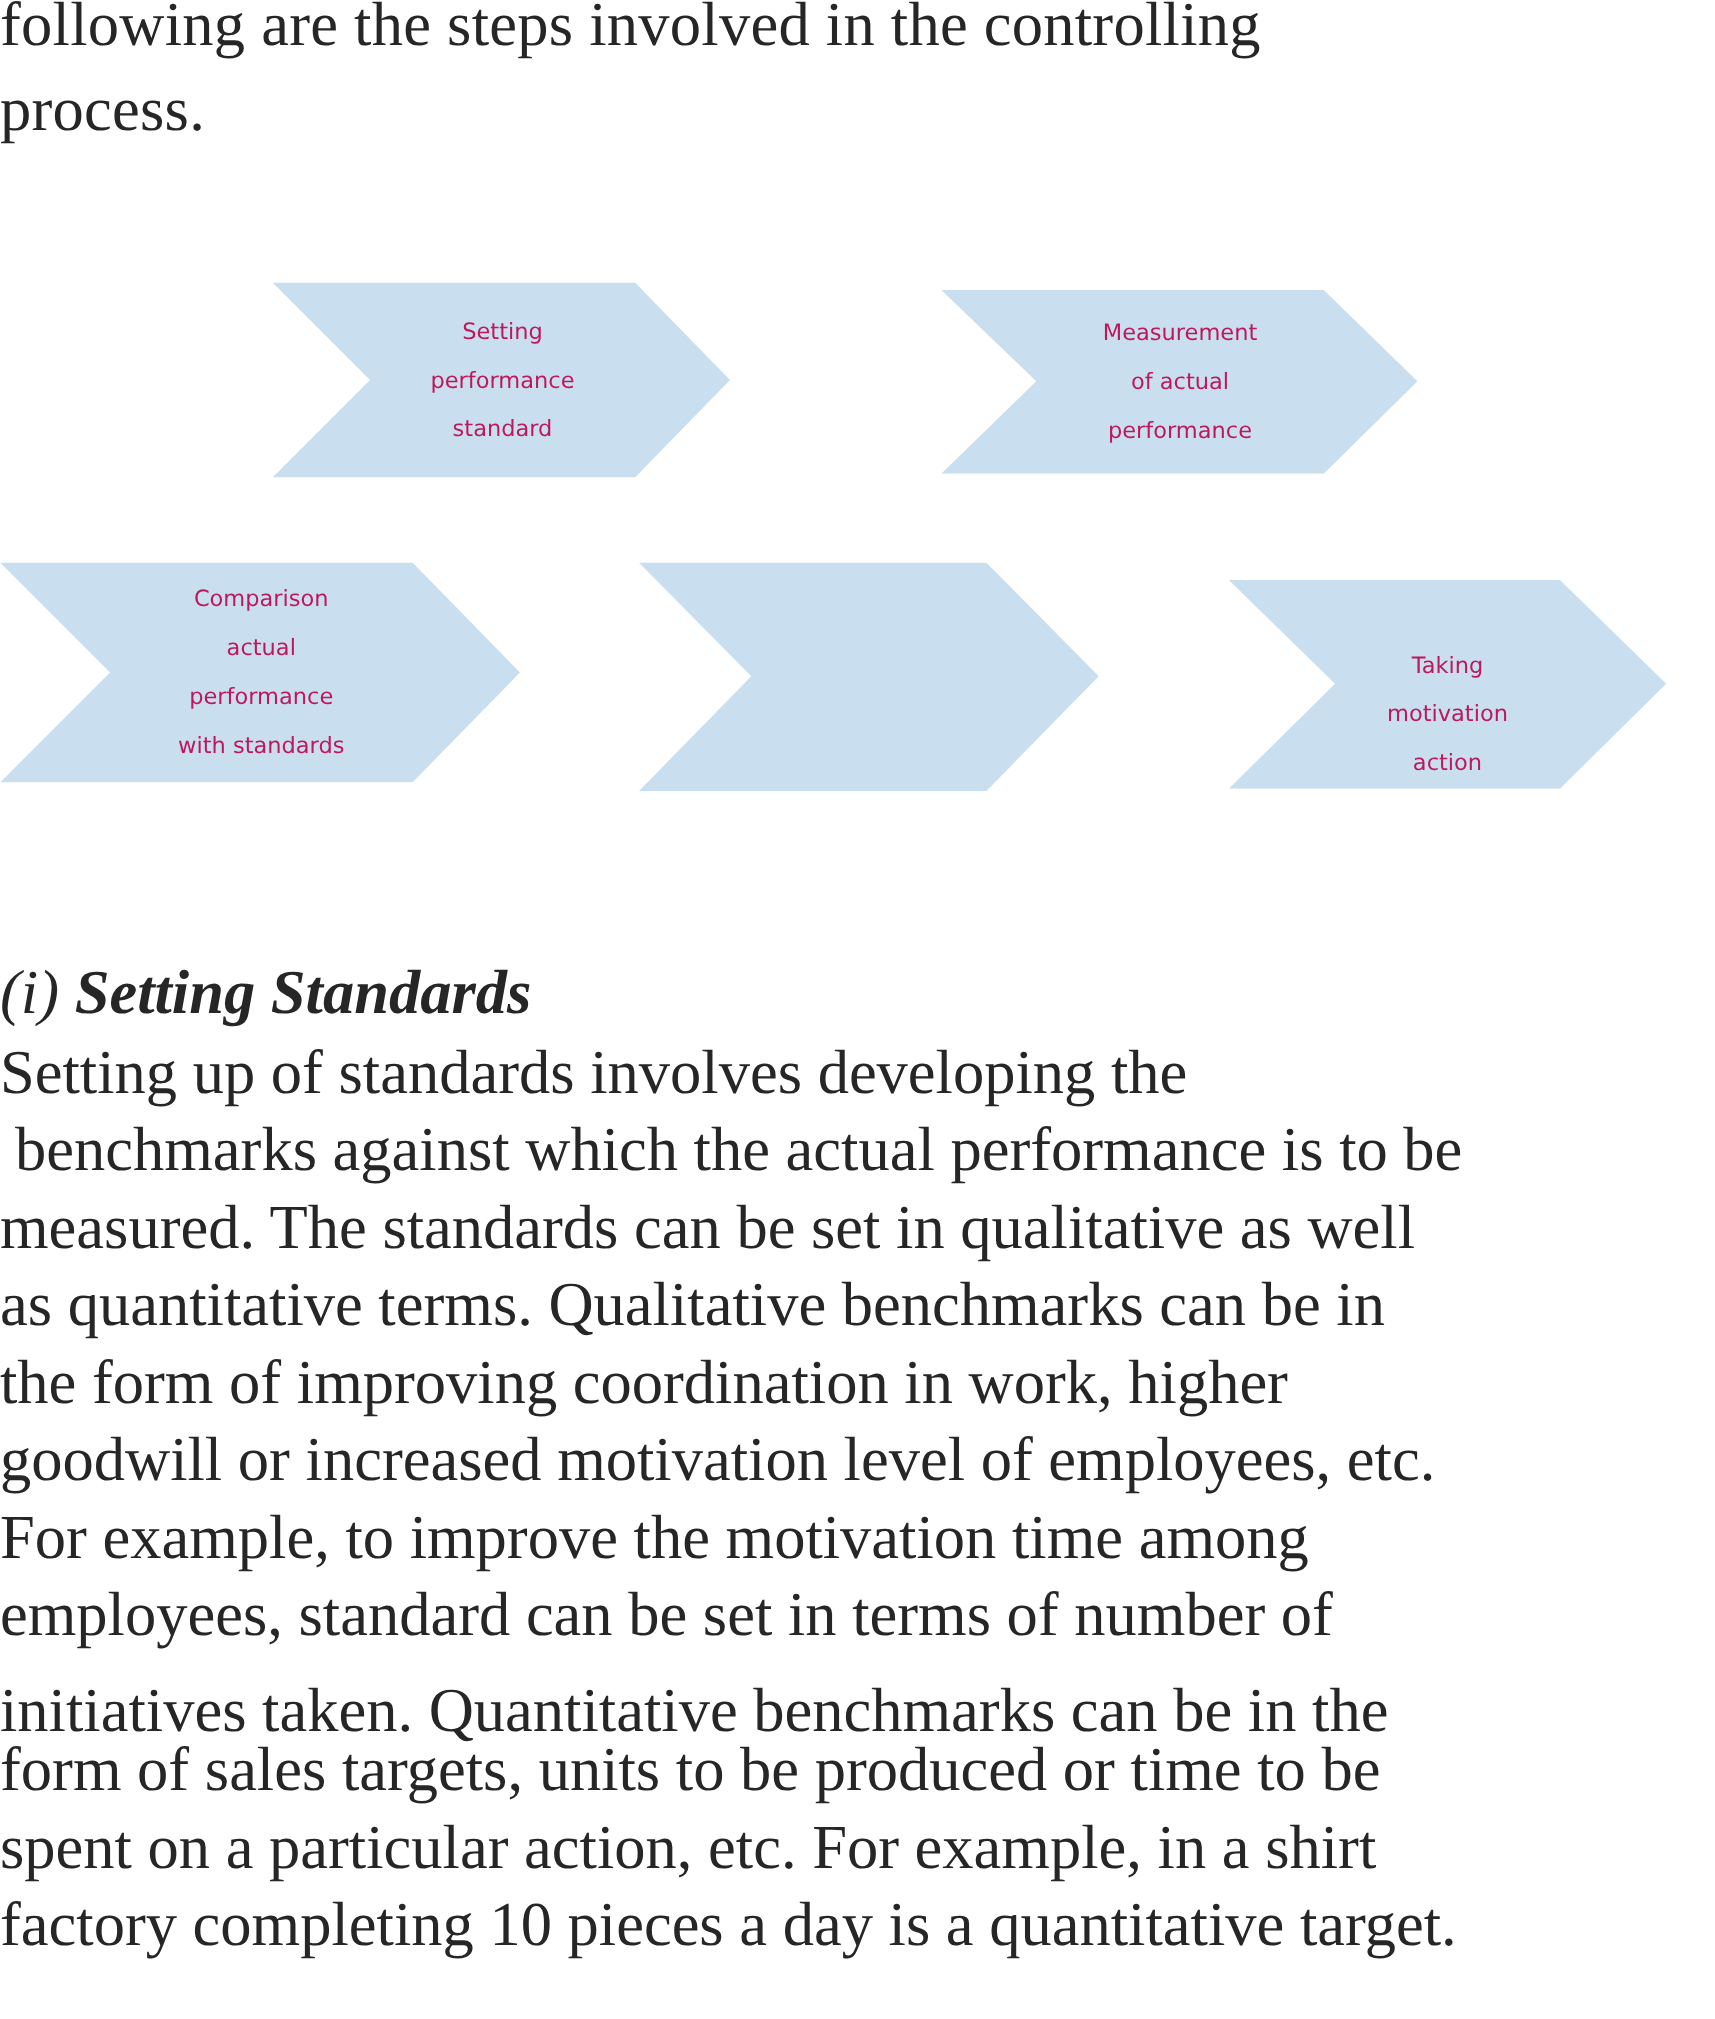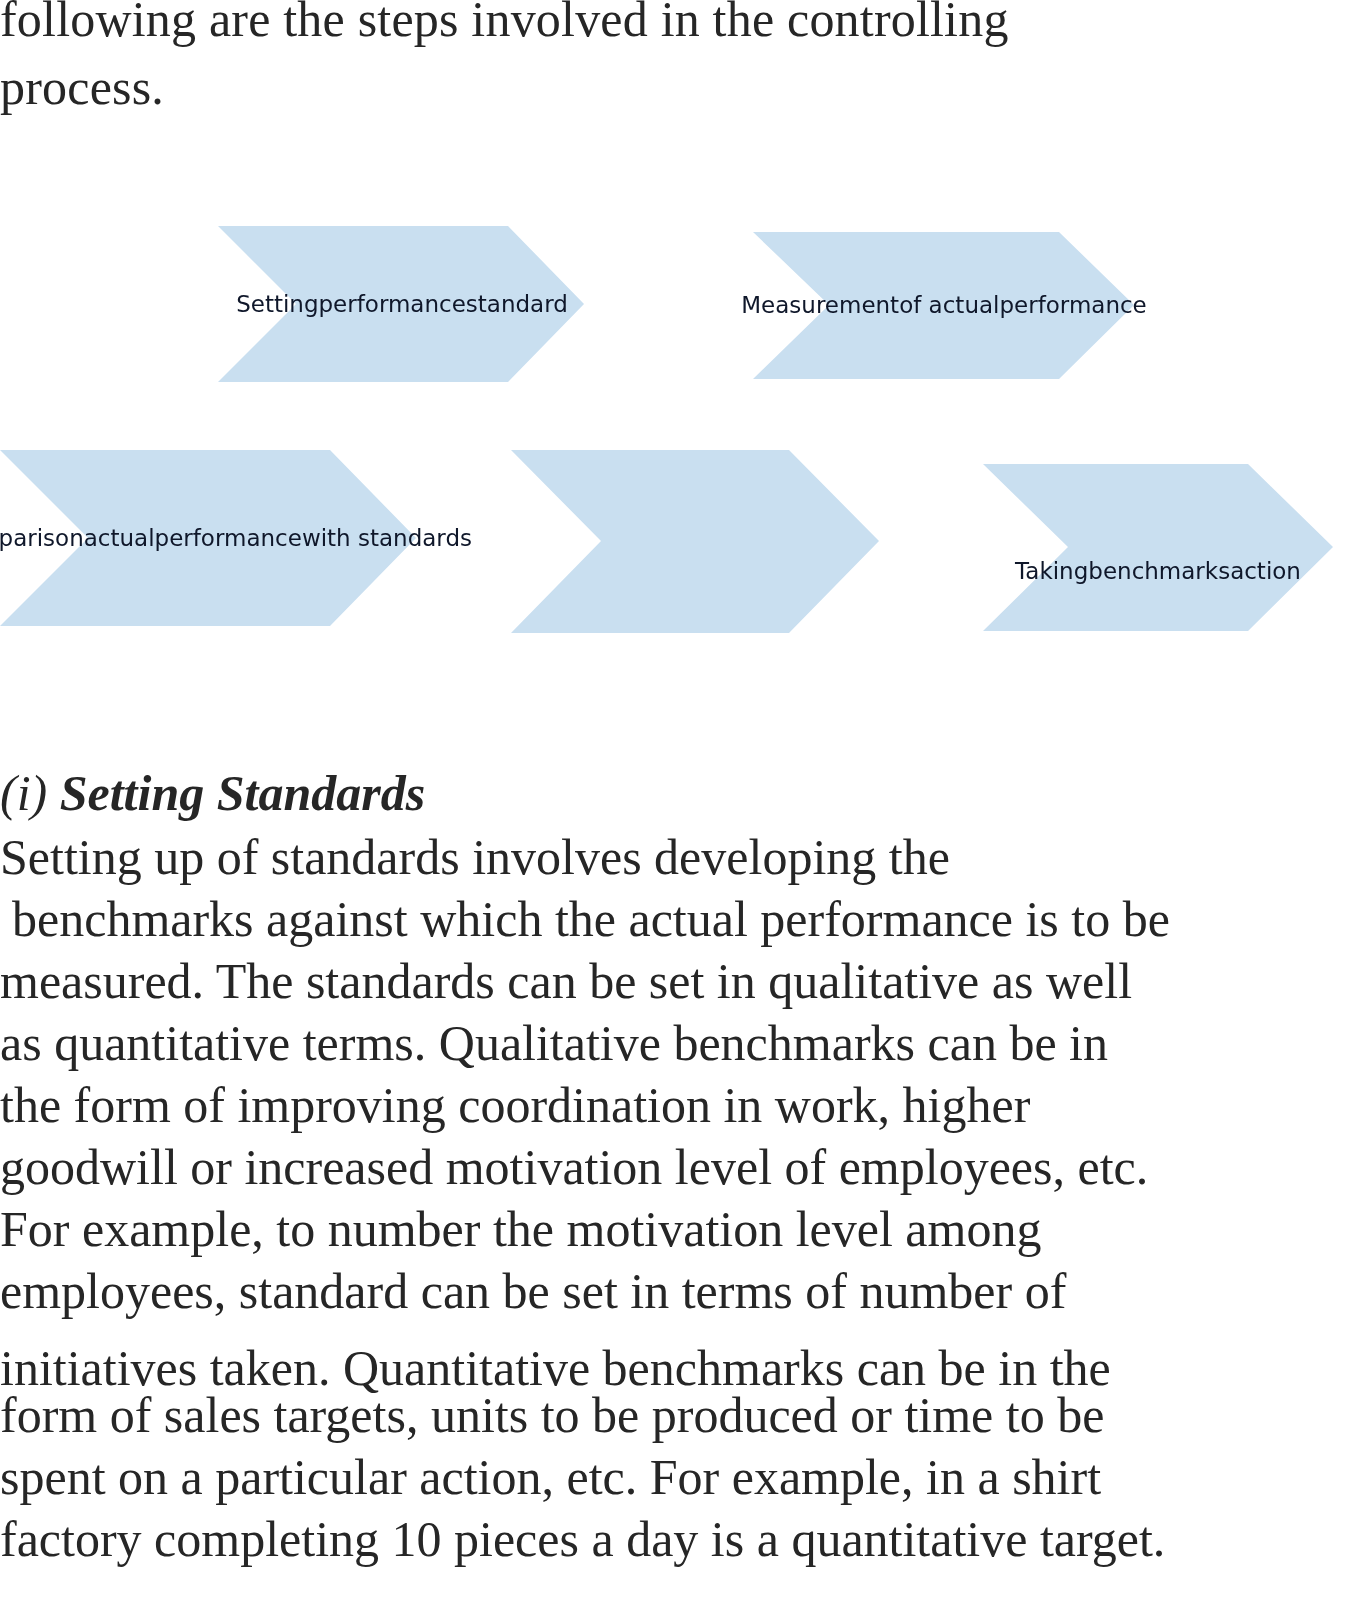--- a/index.html
+++ b/index.html
@@ -9,23 +9,23 @@
     color: #262626;
   }
   .intro-line {
     position: absolute; left: 0; font-size: 50px; line-height: 1;
     white-space: nowrap; letter-spacing: 0.2px;
   }
   .diagram { position: absolute; left: 0; top: 0; width: 1372px; height: 720px; pointer-events: none; }
   .chev { position: absolute; pointer-events: auto; }
   .chev svg { position: absolute; left: 0; top: 0; }
   .chev-label {
-    position: absolute; display: flex; flex-direction: row; align-items: center; justify-content: center;
-    font-family: "DejaVu Sans", "Liberation Sans", sans-serif; font-size: 23px; line-height: 39px;
-    color: #0f172a; text-align: center; white-space: nowrap;
+    position: absolute; display: flex; flex-direction: column; align-items: center; justify-content: center;
+    font-family: "DejaVu Sans", "Liberation Sans", sans-serif; font-size: 18px; line-height: 39px;
+    color: #be185d; text-align: center; white-space: nowrap;
   }
   .heading {
     position: absolute; left: 0; top: 768px; font-size: 50px; font-weight: bold; font-style: italic;
     white-space: nowrap; line-height: 1; text-align: center;
   }
   .heading .paren { font-weight: normal; }
   .body-line {
     position: absolute; left: 0; font-size: 50px; line-height: 1; white-space: nowrap;
   }
 </style>
@@ -76,37 +76,37 @@
       <polygon points="0,0 278,0 368,91 278,183 0,183 90,91" fill="#c9dff0"></polygon>
     </svg>
   </div>
 
   <div class="chev" style="left:983px; top:464px; width:350px; height:167px;">
     <svg width="350" height="167">
       <polygon points="0,0 265,0 350,83 265,167 0,167 85,83" fill="#c9dff0"></polygon>
     </svg>
     <div class="chev-label" style="left:85px; top:0; width:180px; height:214px;">
       <span>Taking</span>
-      <span>benchmarks</span>
+      <span>motivation</span>
       <span>action</span>
     </div>
   </div>
 </div>
 
 <div class="heading">
   <span class="paren">(i)</span>
   <span>Setting Standards</span>
 </div>
 
 <div>
   <div class="body-line" style="top:832px;">Setting up of standards involves developing the</div>
   <div class="body-line" style="top:894px;padding-left:12px;">benchmarks against which the actual performance is to be</div>
   <div class="body-line" style="top:956px;">measured. The standards can be set in qualitative as well</div>
   <div class="body-line" style="top:1018px;">as quantitative terms. Qualitative benchmarks can be in</div>
   <div class="body-line" style="top:1080px;">the form of improving coordination in work, higher</div>
   <div class="body-line" style="top:1142px;">goodwill or increased motivation level of employees, etc.</div>
-  <div class="body-line" style="top:1204px;">For example, to number the motivation level among</div>
+  <div class="body-line" style="top:1204px;">For example, to improve the motivation time among</div>
   <div class="body-line" style="top:1266px;">employees, standard can be set in terms of number of</div>
   <div class="body-line" style="top:1343px;">initiatives taken. Quantitative benchmarks can be in the</div>
   <div class="body-line" style="top:1390px;">form of sales targets, units to be produced or time to be</div>
   <div class="body-line" style="top:1452px;">spent on a particular action, etc. For example, in a shirt</div>
   <div class="body-line" style="top:1514px;">factory completing 10 pieces a day is a quantitative target.</div>
 </div>
 
 </body></html>

